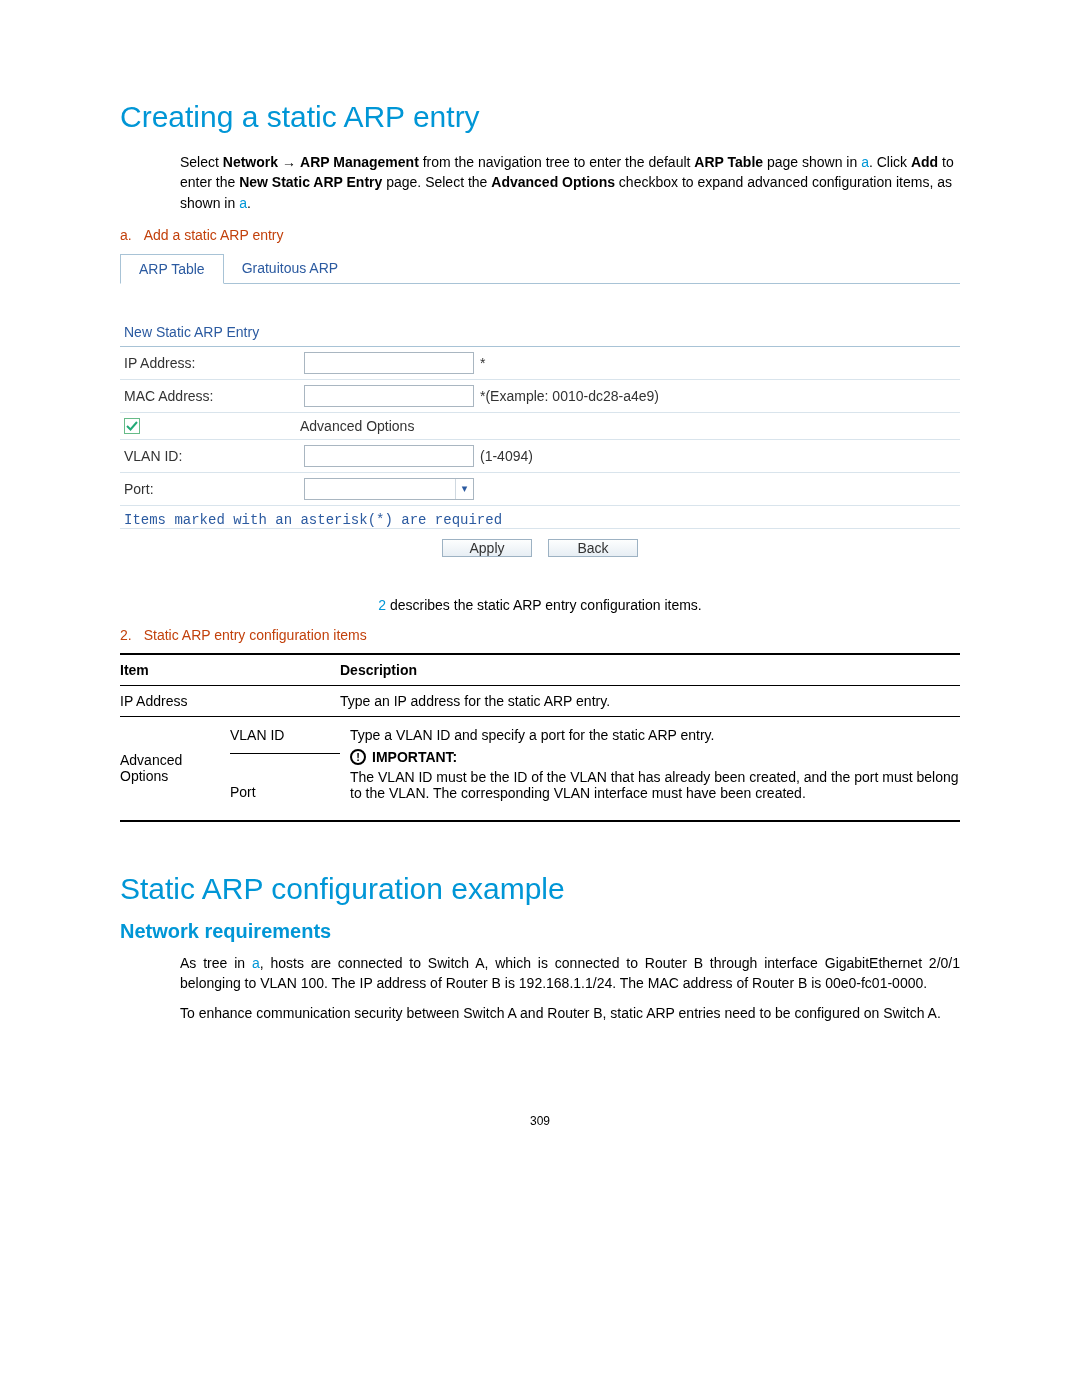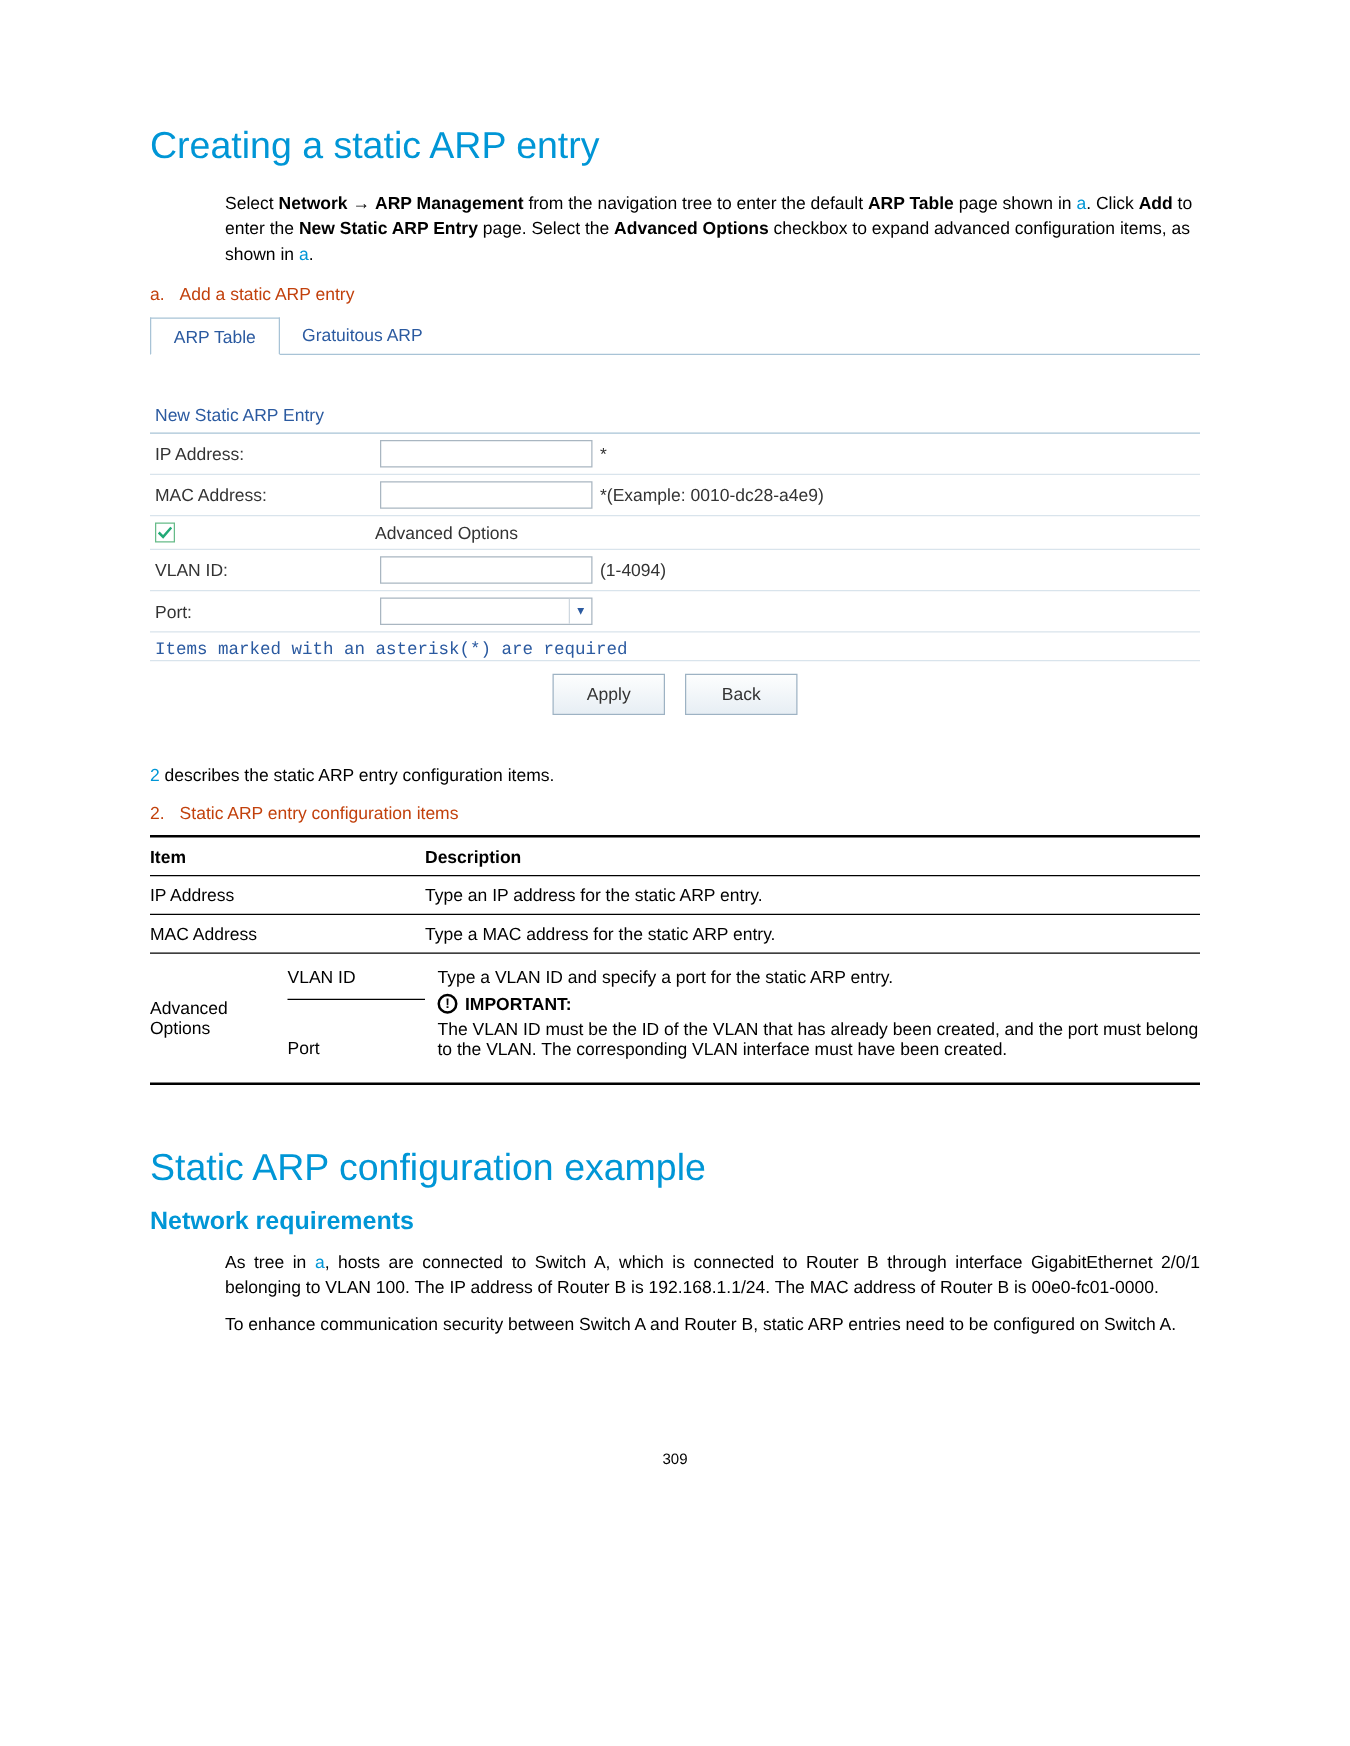--- a/index.html
+++ b/index.html
@@ -47,21 +47,21 @@
   .form-row { display: flex; align-items: center; border-bottom: 1px solid #d9e4ec; padding: 5px 0 5px 4px; font-size: 14px; color: #333; }
   .form-row .label { width: 180px; }
   .form-row .input-box { width: 170px; height: 22px; border: 1px solid #a9b6c1; background: #fff; }
   .form-row .hint { margin-left: 6px; color: #333; }
   .form-row .chk { width: 16px; height: 16px; border: 1px solid #6b8; background: #fff; display: inline-flex; align-items: center; justify-content: center; margin-right: 160px; }
   .form-row .chk svg { width: 12px; height: 12px; }
   .form-row .select { width: 170px; height: 22px; border: 1px solid #a9b6c1; background: #fff; display: flex; justify-content: flex-end; align-items: center; }
   .form-row .select .dd { width: 18px; height: 20px; border-left: 1px solid #cfd8e0; display: flex; align-items: center; justify-content: center; color: #2b5aa0; font-size: 11px; }
   .form-note { color: #2b5aa0; font-size: 14px; padding: 6px 0 0 4px; border-bottom: 1px solid #d9e4ec; font-family: Liberation Mono, monospace; }
   .form-buttons { display: flex; justify-content: center; gap: 16px; padding: 10px 0; }
-  .btn { width: 90px; height: 33px; border: 1px solid #9db2c3; background: linear-gradient(#fdfefe,#e7eef4); color: #333; font-size: 14px; display: flex; align-items: center; justify-content: center; }
+  .btn { width: 90px; height: 18px; border: 1px solid #9db2c3; background: linear-gradient(#fdfefe,#e7eef4); color: #333; font-size: 14px; display: flex; align-items: center; justify-content: center; }
 
   
   .thr { border-top: 2px solid #000; border-bottom: 1px solid #000; display: grid; grid-template-columns: 220px 1fr; padding: 7px 0; font-weight: 700; }
   .trow { border-bottom: 1px solid #000; display: grid; grid-template-columns: 220px 1fr; padding: 7px 0; }
   .trow.last { border-bottom: 2px solid #000; }
   .nested { display: grid; grid-template-columns: 110px 110px 1fr; align-items: stretch; }
   .nested .left { display: flex; align-items: center; }
   .nested .mid { display: flex; flex-direction: column; }
   .nested .mid > div { padding: 10px 0; }
   .nested .mid > div:first-child { border-bottom: 1px solid #000; }
@@ -128,40 +128,36 @@
   <div class="form-note">Items marked with an asterisk(*) are required</div>
 
   <div class="form-buttons">
     <div class="btn">Apply</div>
     <div class="btn">Back</div>
   </div>
 </div>
 
 <div style="height:30px"></div>
 
-<div style="margin-bottom:10px;">
+<div style="margin-bottom:10px;text-align:center;">
   <span style="color:#0096d6">2</span><span> describes the static ARP entry configuration items.</span>
 </div>
 
 <div class="caption">
   <span class="lbl">2.</span><span>Static ARP entry configuration items</span>
 </div>
 
 <div>
   <div class="thr">
     <div>Item</div>
     <div>Description</div>
   </div>
   <div class="trow">
     <div>IP Address</div>
     <div>Type an IP address for the static ARP entry.</div>
-  </div>
-  <div class="trow">
-    <div>MAC Address</div>
-    <div>Type a MAC address for the static ARP entry.</div>
   </div>
   <div class="trow last nested" style="padding:0;">
     <div class="left">Advanced Options</div>
     <div class="mid">
       <div>VLAN ID</div>
       <div style="padding-top:30px; padding-bottom:20px;">Port</div>
     </div>
     <div class="right">
       <div>
         <div>Type a VLAN ID and specify a port for the static ARP entry.</div>

